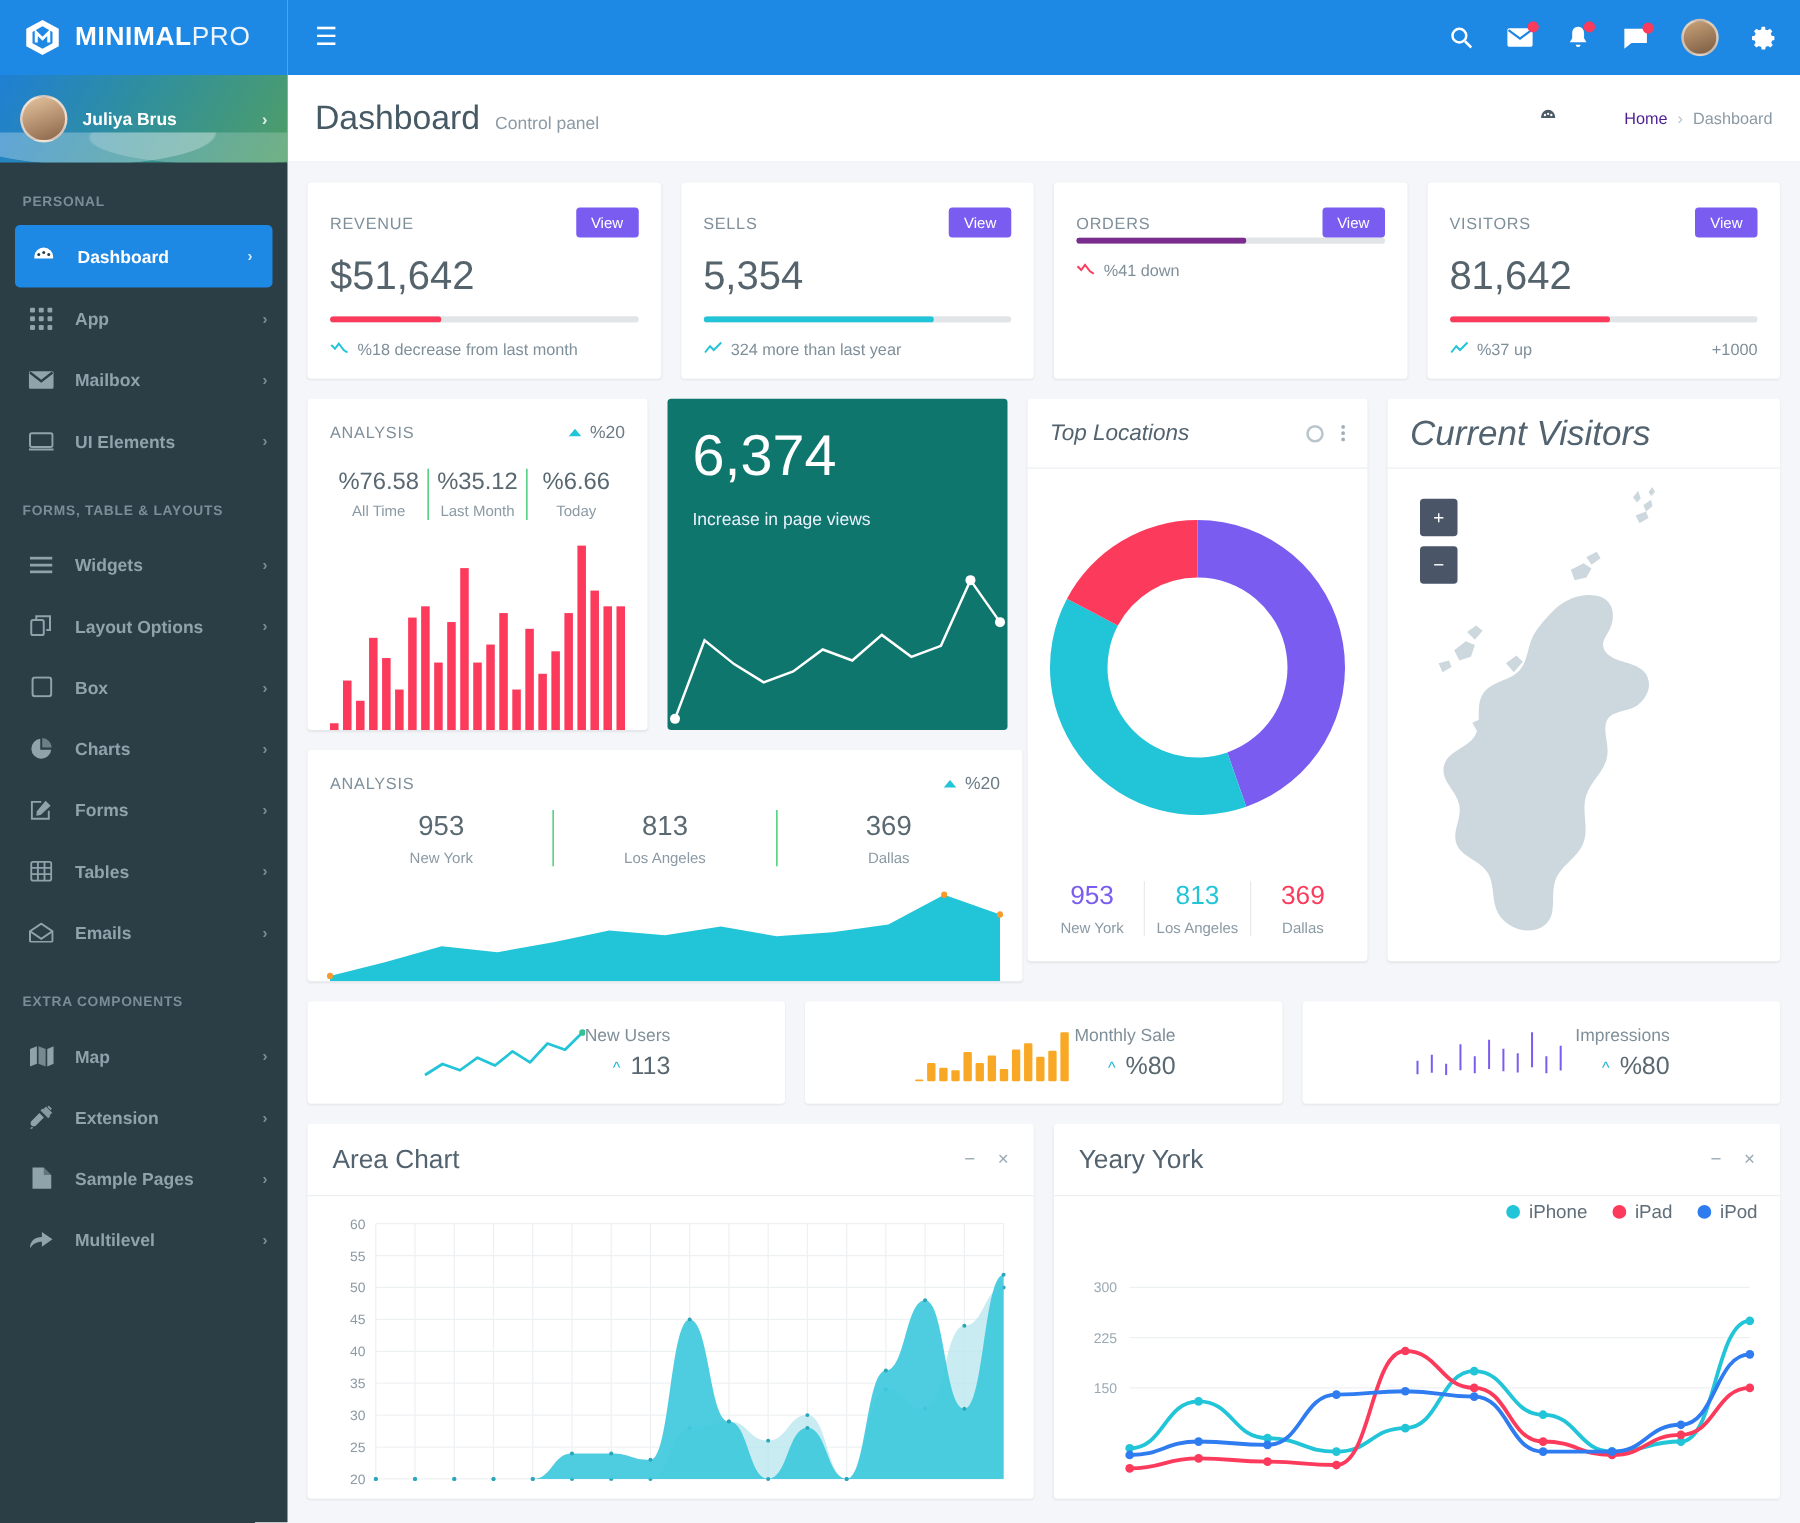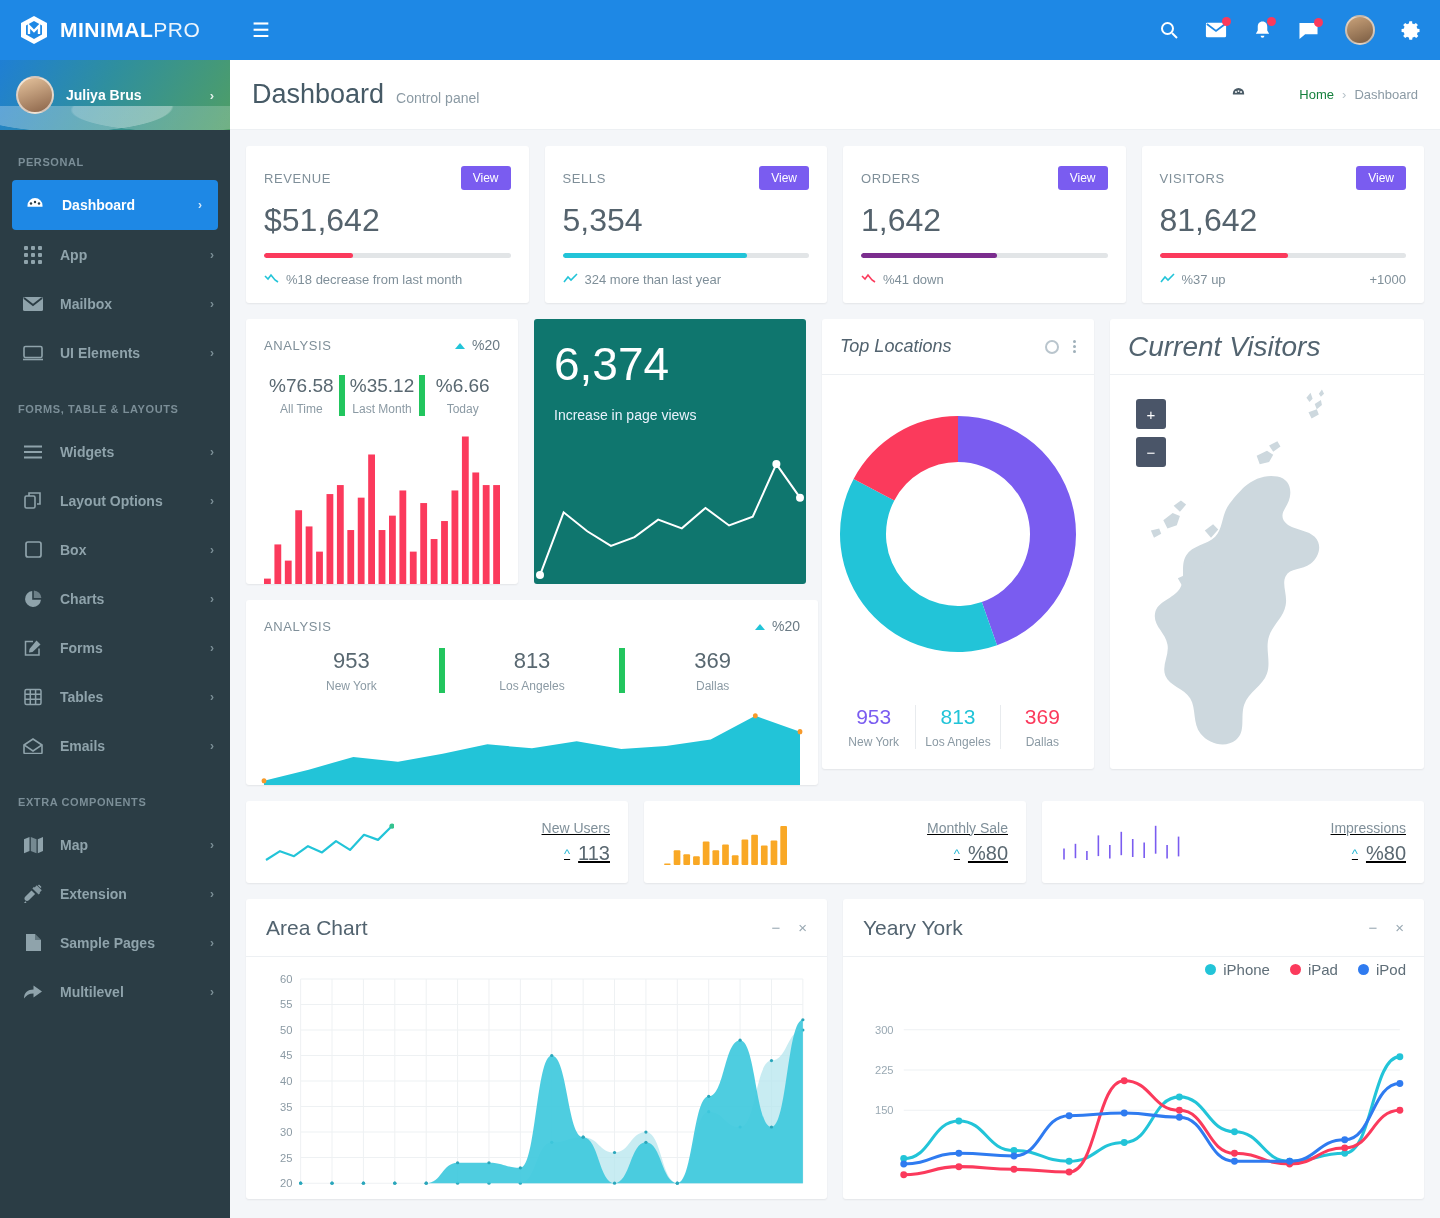--- a/index.html
+++ b/index.html
@@ -84,21 +84,21 @@
   .content { flex: 1; overflow: hidden; display: flex; flex-direction: column; min-width: 0; }
   .page-head {
     background: #fff; height: 70px; display: flex; align-items: center;
     justify-content: space-between; padding: 0 22px 0 22px; flex: 0 0 70px;
     border-bottom: 1px solid #edf0f3;
   }
   .ph-left { display: flex; align-items: baseline; gap: 12px; }
   .ph-title { font-size: 27px; color: #465a66; font-weight: 400; }
   .ph-sub { font-size: 14px; color: #8b9aa4; }
   .crumbs { display:flex; align-items:center; gap: 8px; font-size: 13px; color:#8b9aa4; }
-  .crumbs .home { color:#15803d;margin-left:45px; }
+  .crumbs .home { color:#4c1d95;margin-left:45px; }
   .crumbs .sep { color:#b6c2c9; }
 
   .scroll { flex: 1; overflow: hidden; padding: 16px; }
   .row { display: flex; gap: 16px; margin-bottom: 16px; }
 
   .card { background:#fff; border-radius: 3px; box-shadow: 0 1px 2px rgba(0,0,0,.07); }
 
   
   .stat { flex: 1; padding: 20px 18px 16px; min-width: 0; }
   .stat-top { display:flex; justify-content: space-between; align-items:center; }
@@ -113,21 +113,21 @@
   .stat-foot { display:flex; justify-content: space-between; align-items:center;
      margin-top: 14px; font-size: 13px; color:#7f8f99; }
   .foot-left { display:flex; align-items:center; gap: 7px; }
 
   
   .analysis { padding: 18px 18px 0; display:flex; flex-direction:column; }
   .an-head { display:flex; justify-content:space-between; align-items:center; }
   .an-title { font-size: 13px; color:#7f8f99; letter-spacing:.6px; }
   .an-delta { display:flex; align-items:center; gap:6px; font-size:14px; color:#6b7b85; }
   .an-stats { display:flex; margin-top: 22px; }
-  .an-col { flex:1; text-align:center; border-right: 6px solid #22c55e; }
+  .an-col { flex:1; text-align:center; border-right: 1px solid #22c55e; }
   .an-col:last-child { border-right:none; }
   .an-num { font-size: 19px; color:#596871; }
   .an-sub { font-size: 12px; color:#8b9aa4; margin-top: 5px; }
 
   
   .pv { flex: 1; background:#0f766e; border-radius:3px; padding: 22px 20px; position:relative; overflow:hidden; }
   .pv-num { font-size: 46px; color:#fff; font-weight: 300; line-height:1; }
   .pv-sub { font-size: 14px; color:#eaf2fd; margin-top: 20px; }
   .pv-chart { position:absolute; left:0; right:0; bottom:0; height: 170px; }
 
@@ -151,21 +151,21 @@
   
   .map-body { position:relative; flex:1; overflow:hidden; }
   .zoom-btns { position:absolute; left:26px; top:24px; display:flex; flex-direction:column; gap:8px; z-index:3; }
   .zbtn {
     width:30px; height:30px; background:#4a5568; color:#fff; border:none;
     border-radius:3px; font-size:15px; cursor:pointer; display:flex;
     align-items:center; justify-content:center;
   }
 
   
-  .mini { flex:1; padding: 16px 18px; display:flex; align-items:center; justify-content:space-between; min-width:0;text-decoration:underline; }
+  .mini { flex:1; padding: 16px 18px; display:flex; align-items:center; justify-content:center; min-width:0; }
   .mini-right { text-align:right; }
   .mini-label { font-size: 14px; color:#7f8f99; }
   .mini-val { font-size: 20px; color:#5a6871; margin-top:6px; display:flex; align-items:center; gap:8px; justify-content:flex-end;}
   .mini-arrow { color:#2bb8d4; font-size: 13px; }
 
   
   .chart-panel { flex:1; display:flex; flex-direction:column; min-width:0; }
   .cp-head { height: 58px; display:flex; align-items:center; justify-content:space-between;
       padding: 0 20px; border-bottom: 1px solid #edf0f3; }
   .cp-title { font-size: 21px; color:#52636f; }
@@ -465,21 +465,20 @@
                 <span>324 more than last year</span>
               </span>
               <span></span>
             </div>
           </div>
           <div class="card stat">
             <div class="stat-top">
               <span class="stat-label">ORDERS</span>
               <button class="btn-view">View</button>
             </div>
-            <div class="stat-value">1,642</div>
             <div class="bar-track">
               <div class="bar-fill" style="width:55%;background:#7b2d8e"></div>
             </div>
             <div class="stat-foot">
               <span class="foot-left">
                 <span><svg width="15" height="11" viewBox="0 0 15 11" fill="none" stroke="#fb3a5c" stroke-width="1.6">
                     <path d="M1 3 L4 6 L7 2 L11 7 L14 9"></path>
                   </svg></span>
                 <span>%41 down</span>
               </span>

